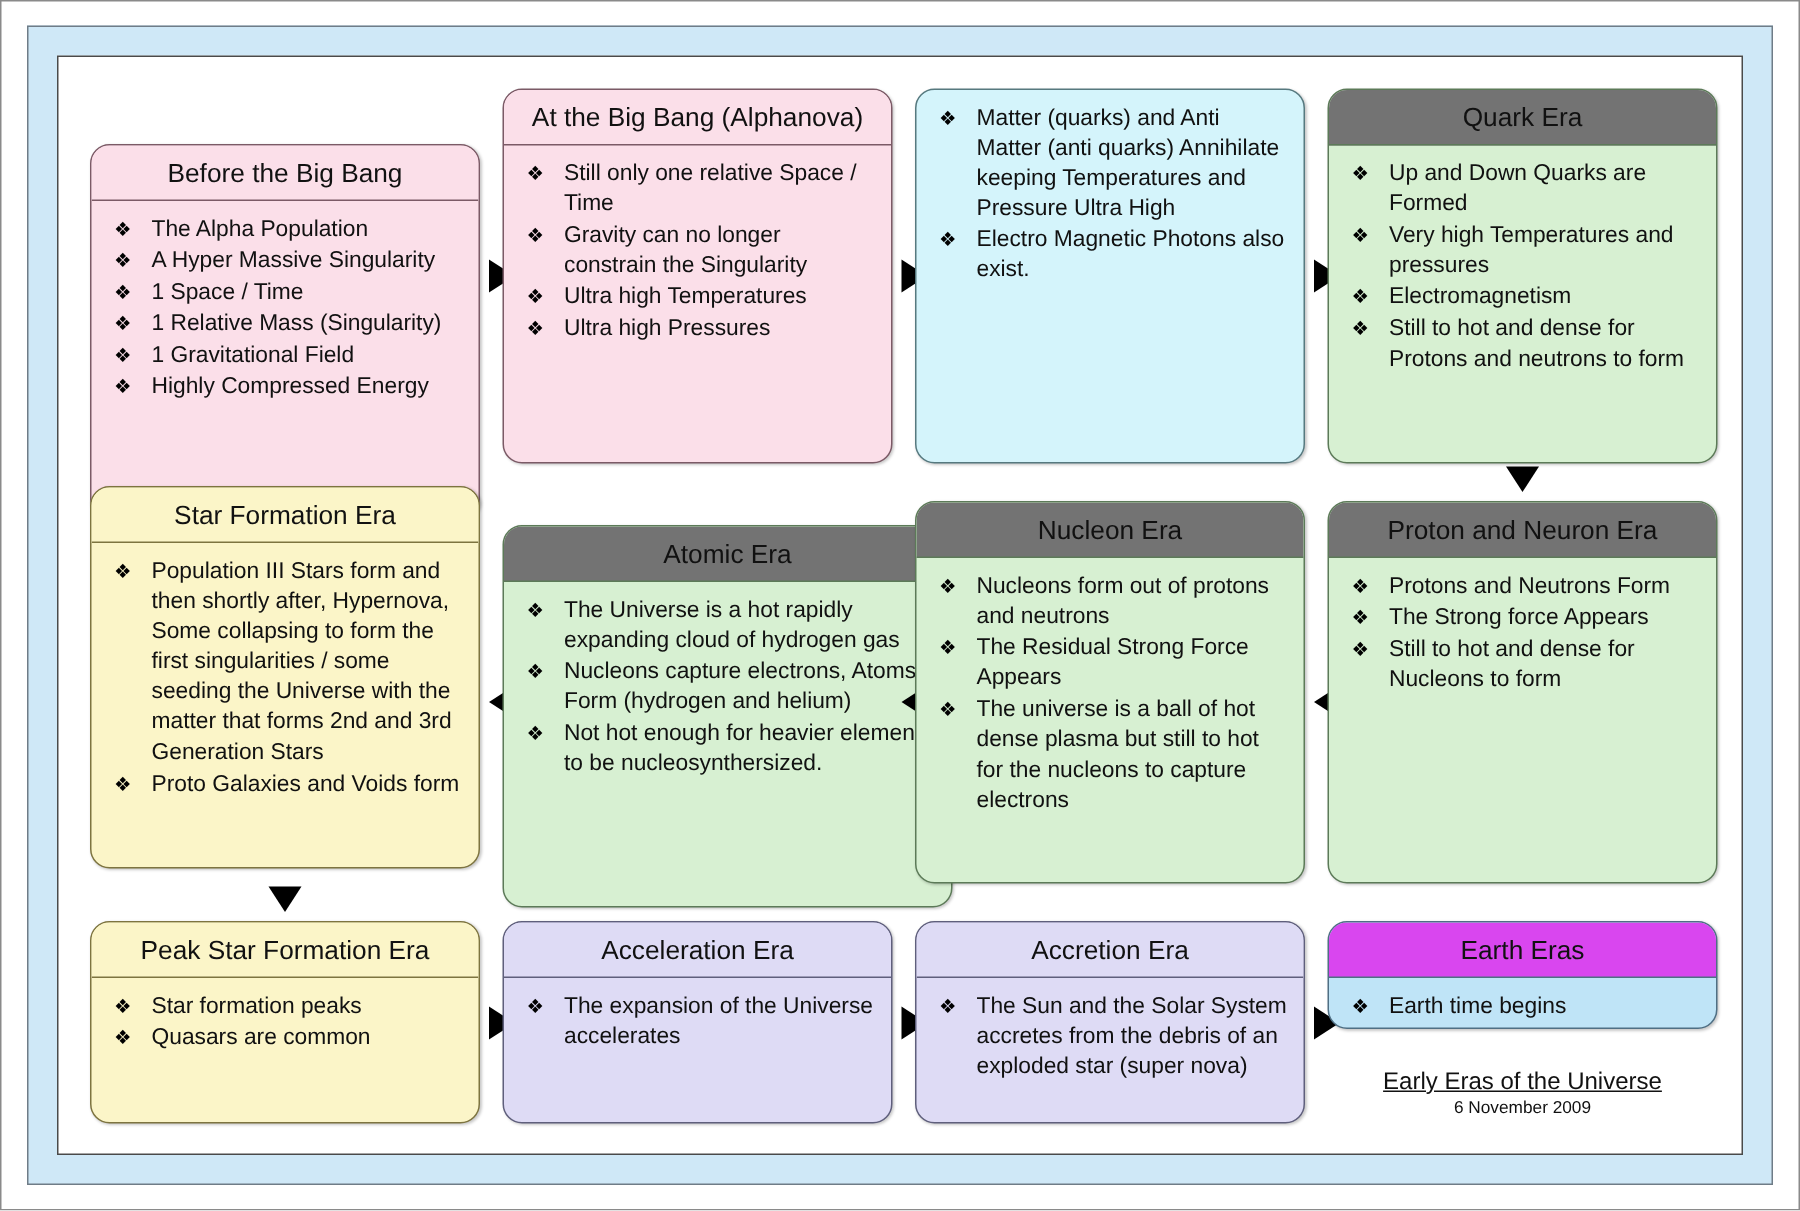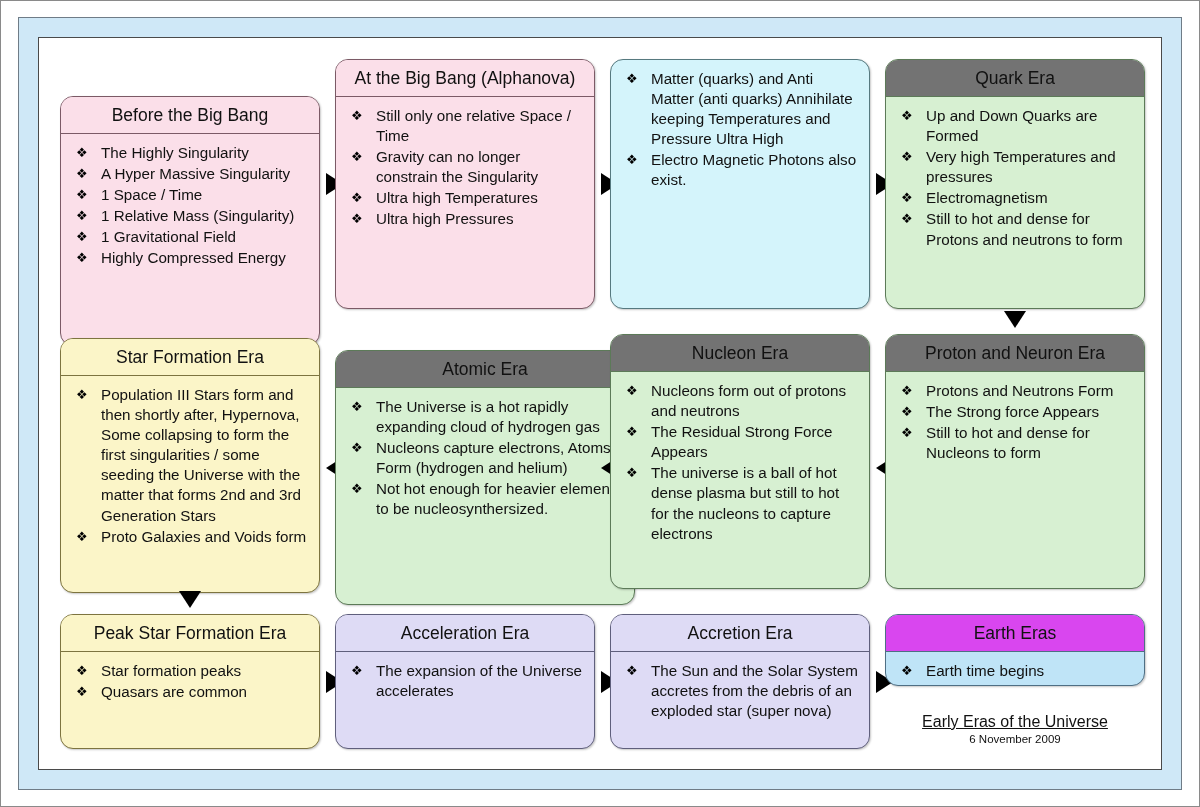--- a/index.html
+++ b/index.html
@@ -161,21 +161,21 @@
   <div class="outer-gray"></div>
   <div class="blue-frame"></div>
   <div class="white-panel"></div>
 
   <div id="chart">
 
     <div class="era-box pink" style="left:22px;  top:22px;  width:260px; height:250px;margin-top:37px;">
       <div class="era-head">Before the Big Bang</div>
       <div class="era-body">
         <ul class="bullets">
-          <li><span class="bul">❖</span><span>The Highly Singularity</span></li>
+          <li><span class="bul">❖</span><span>The Alpha Population</span></li>
           <li><span class="bul">❖</span><span>A Hyper Massive Singularity</span></li>
           <li><span class="bul">❖</span><span>1 Space / Time</span></li>
           <li><span class="bul">❖</span><span>1 Relative Mass (Singularity)</span></li>
           <li><span class="bul">❖</span><span>1 Gravitational Field</span></li>
           <li><span class="bul">❖</span><span>Highly Compressed Energy</span></li>
         </ul>
       </div>
     </div>
 
     <div class="arrow arrow-right" style="left:288px; top:136px;"></div>
@@ -212,21 +212,21 @@
           <li><span class="bul">❖</span><span>Up and Down Quarks are Formed</span></li>
           <li><span class="bul">❖</span><span>Very high Temperatures and pressures</span></li>
           <li><span class="bul">❖</span><span>Electromagnetism</span></li>
           <li><span class="bul">❖</span><span>Still to hot and dense for Protons and neutrons to form</span></li>
         </ul>
       </div>
     </div>
 
     <div class="arrow arrow-down" style="left:966px; top:274px;"></div>
 
-    <div class="era-box yellow" style="left:22px;  top:301px; width:260px; height:255px;">
+    <div class="era-box yellow" style="left:22px;  top:287px; width:260px; height:255px;">
       <div class="era-head">Star Formation Era</div>
       <div class="era-body">
         <ul class="bullets">
           <li><span class="bul">❖</span><span>Population III Stars form and then shortly after, Hypernova, Some collapsing to form the first singularities / some seeding the Universe with the matter that forms 2nd and 3rd Generation Stars</span></li>
           <li><span class="bul">❖</span><span>Proto Galaxies and Voids form</span></li>
         </ul>
       </div>
     </div>
 
     <div class="arrow arrow-left" style="left:288px; top:420px;"></div>

